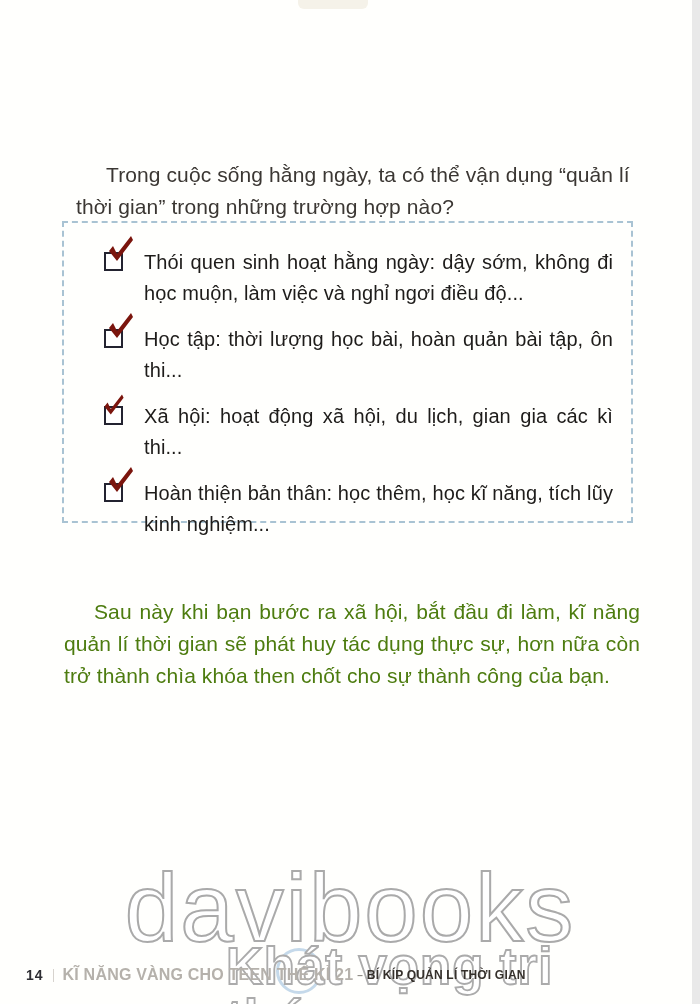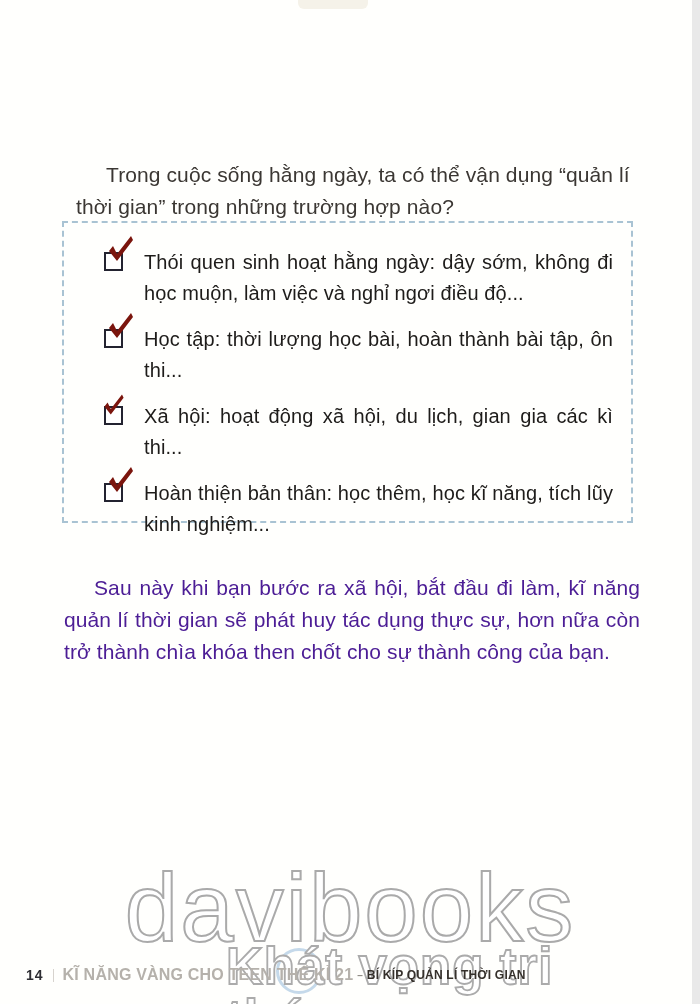--- a/index.html
+++ b/index.html
@@ -44,22 +44,22 @@
     pointer-events:none;
   }
   .check-item:nth-child(3) .checkmark{
     width:24px;height:24px;top:-8px;left:-2px;
   }
   .check-label{
     font-size:20px;line-height:31px;font-weight:normal;color:#1e1c1a;
     text-align:justify;letter-spacing:.1px;
   }
   .closing{
-    position:absolute;left:64px;top:551px;width:576px;
-    font-size:21px;line-height:32px;color:#4c1d95;
+    position:absolute;left:64px;top:575px;width:576px;
+    font-size:21px;line-height:32px;color:#4d7c0f;
     text-indent:30px;text-align:justify;letter-spacing:.1px;
   }
   .wm-brand{
     position:absolute;left:0;top:858px;width:700px;
     text-align:center;
     font-family:Liberation Sans, sans-serif;
     font-size:96px;line-height:100px;
     color:#ffffff;
     -webkit-text-stroke:2px #aaaaaa;
     letter-spacing:2px;
@@ -117,21 +117,21 @@
         <path d="M3 17 L7 12 L11 20 L25 2 L27 6 L11 27 Z" fill="#7b150d"></path>
       </svg>
       <div class="check-label">Thói quen sinh hoạt hằng ngày: dậy sớm, không đi học muộn, làm việc và nghỉ ngơi điều độ...</div>
     </div>
 
     <div class="check-item">
       <span class="cbx"></span>
       <svg class="checkmark" viewBox="0 0 30 30">
         <path d="M3 17 L7 12 L11 20 L25 2 L27 6 L11 27 Z" fill="#7b150d"></path>
       </svg>
-      <div class="check-label">Học tập: thời lượng học bài, hoàn thành bài tập, ôn thi...</div>
+      <div class="check-label">Học tập: thời lượng học bài, hoàn quản bài tập, ôn thi...</div>
     </div>
 
     <div class="check-item">
       <span class="cbx"></span>
       <svg class="checkmark" viewBox="0 0 30 30">
         <path d="M3 17 L7 12 L11 20 L25 2 L27 6 L11 27 Z" fill="#7b150d"></path>
       </svg>
       <div class="check-label">Xã hội: hoạt động xã hội, du lịch, gian gia các kì thi...</div>
     </div>
 

